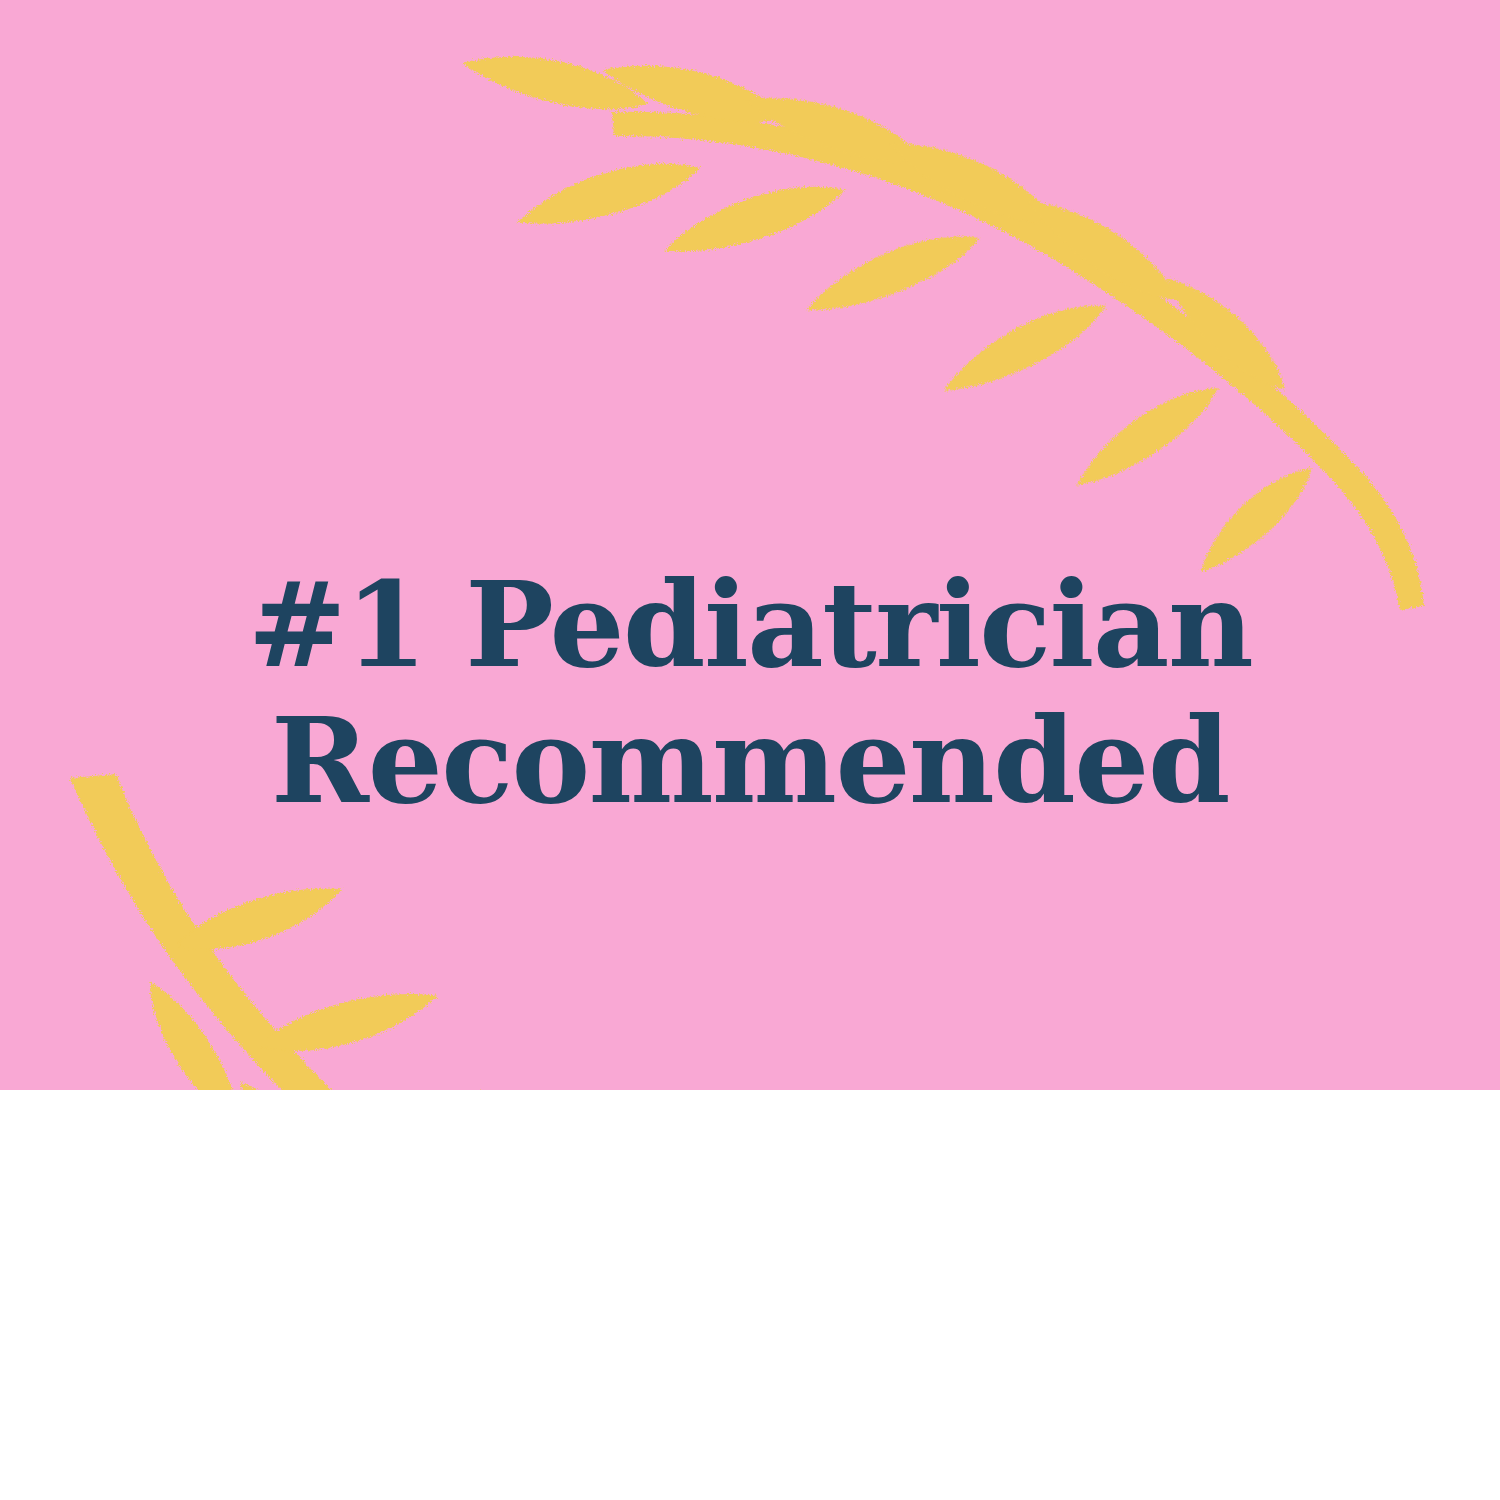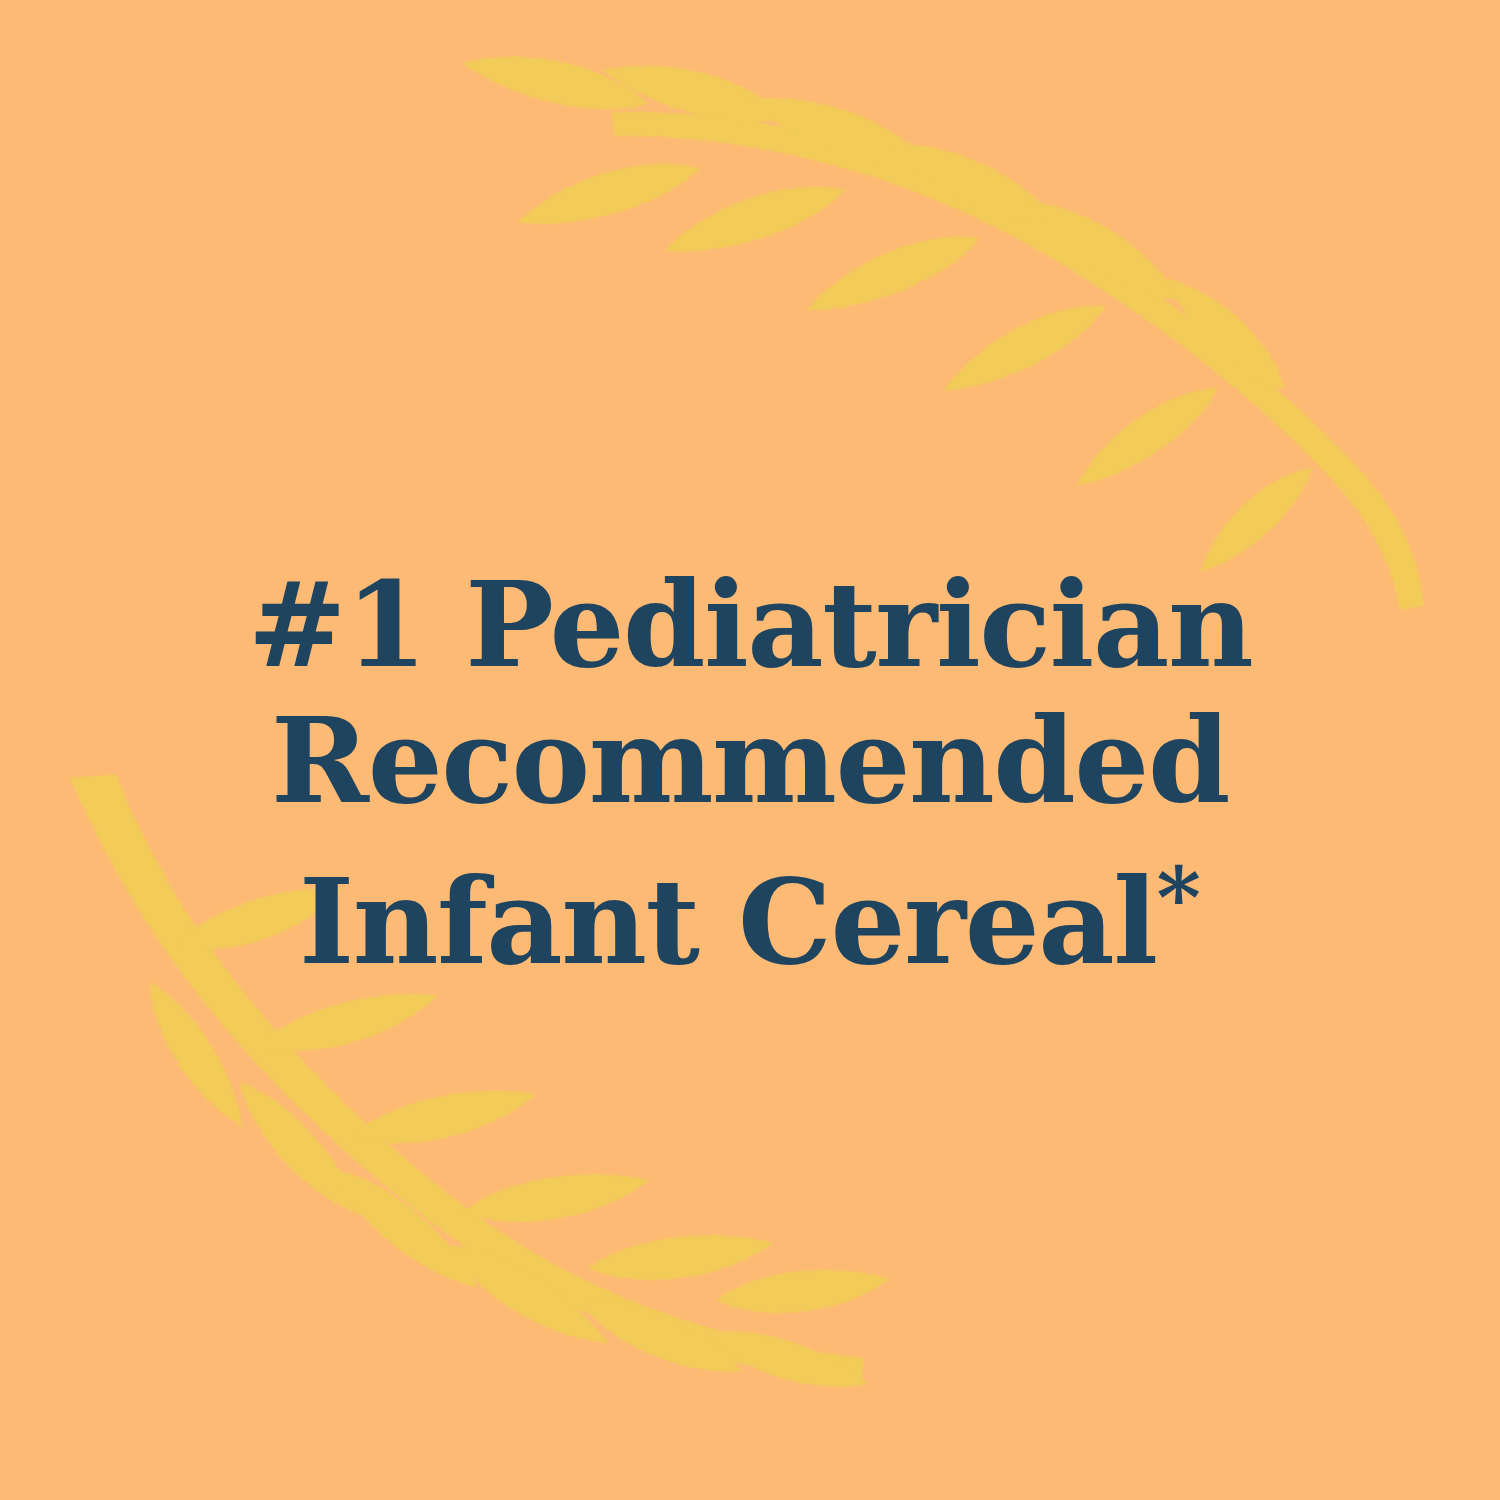--- a/index.html
+++ b/index.html
@@ -8,22 +8,22 @@
   }
   body {
     width: 1500px;
     height: 1500px;
     overflow: hidden;
     font-family: "DejaVu Serif", serif;
   }
   #poster {
     position: relative;
     width: 1500px;
-    height: 1500px;
-    background: #fdba74;
+    height: 1090px;
+    background: #f9a8d4;
     overflow: hidden;
   }
 
   
   #wheat-layer {
     position: absolute;
     inset: 0;
     width: 1500px;
     height: 1500px;
     pointer-events: none;
@@ -188,17 +188,16 @@
       </g>
       <g>
         <use href="#leafShape" transform="translate(708,1334) rotate(22) scale(0.88,0.86)"></use>
       </g>
     </g>
   </svg>
 
   <h1 id="headline">
     <span class="hl-line">#1 Pediatrician</span>
     <span class="hl-line">Recommended</span>
-    <span class="hl-line"><span>Infant Cereal</span><span class="star">*</span></span>
   </h1>
 
 
 </div>
 
 </body></html>

